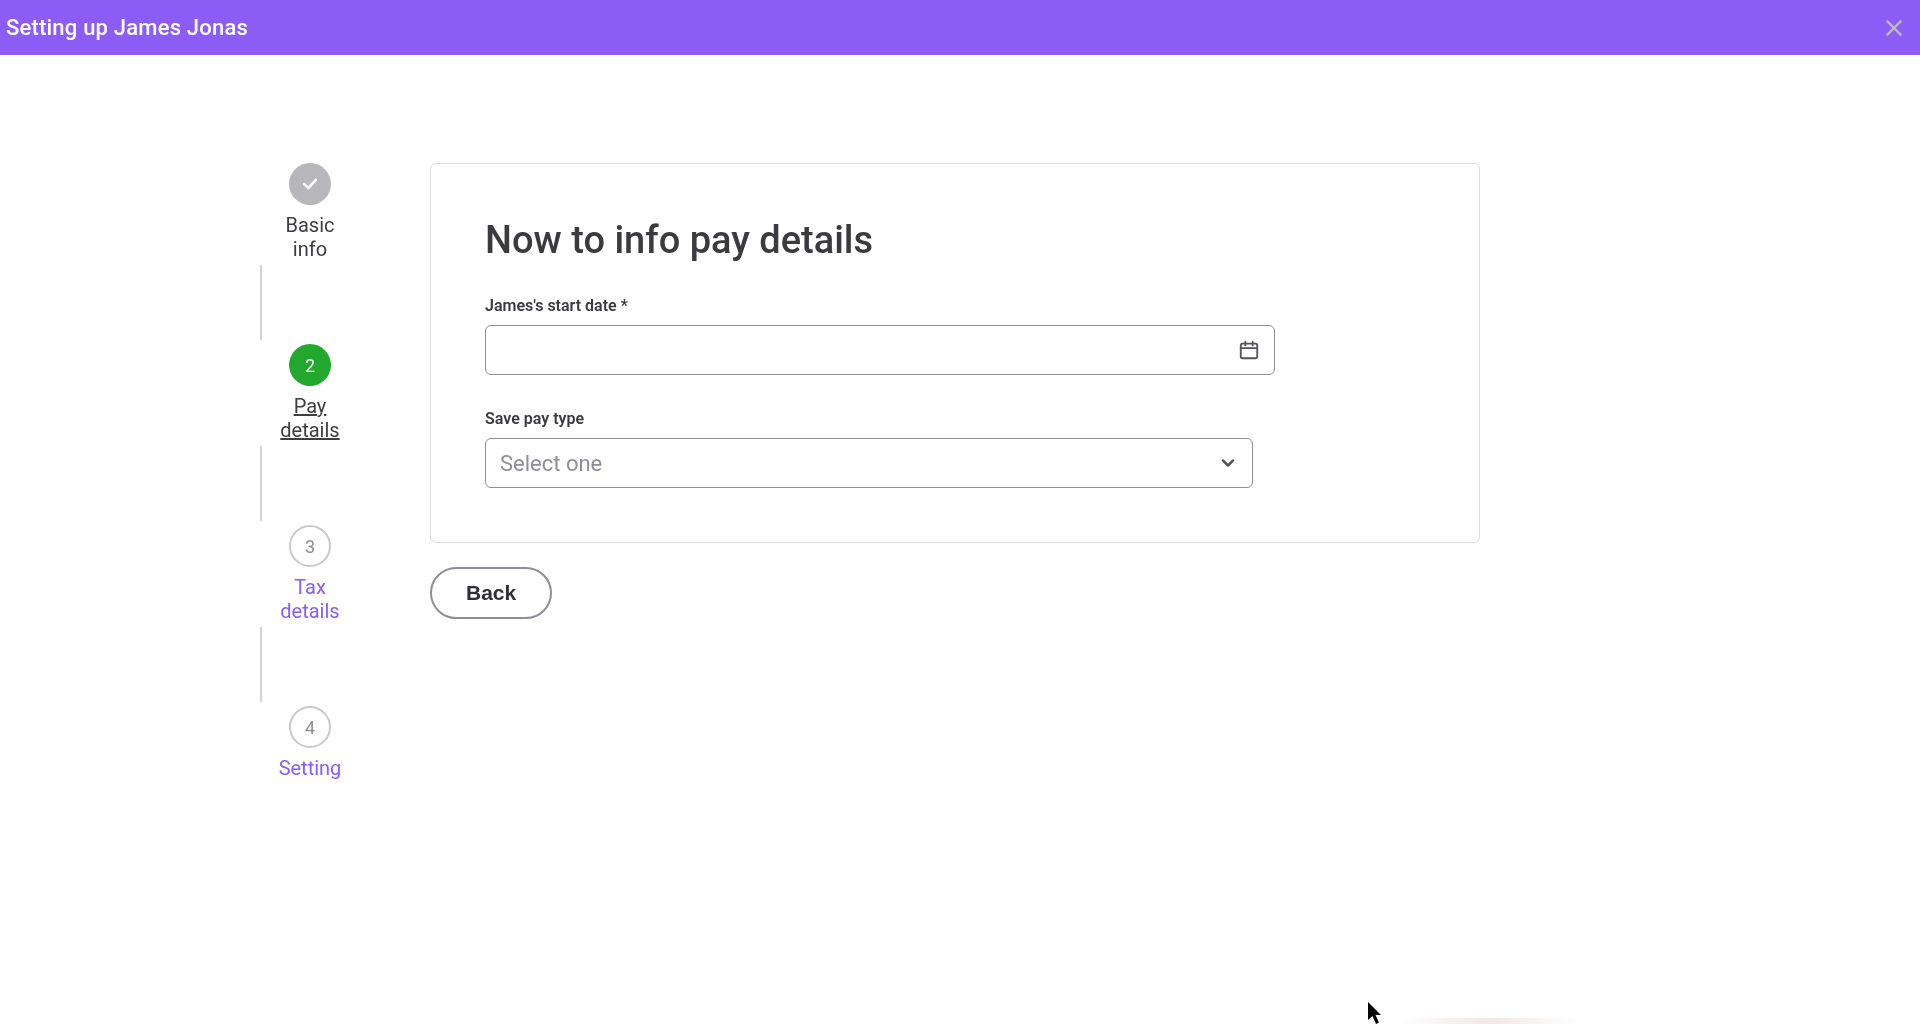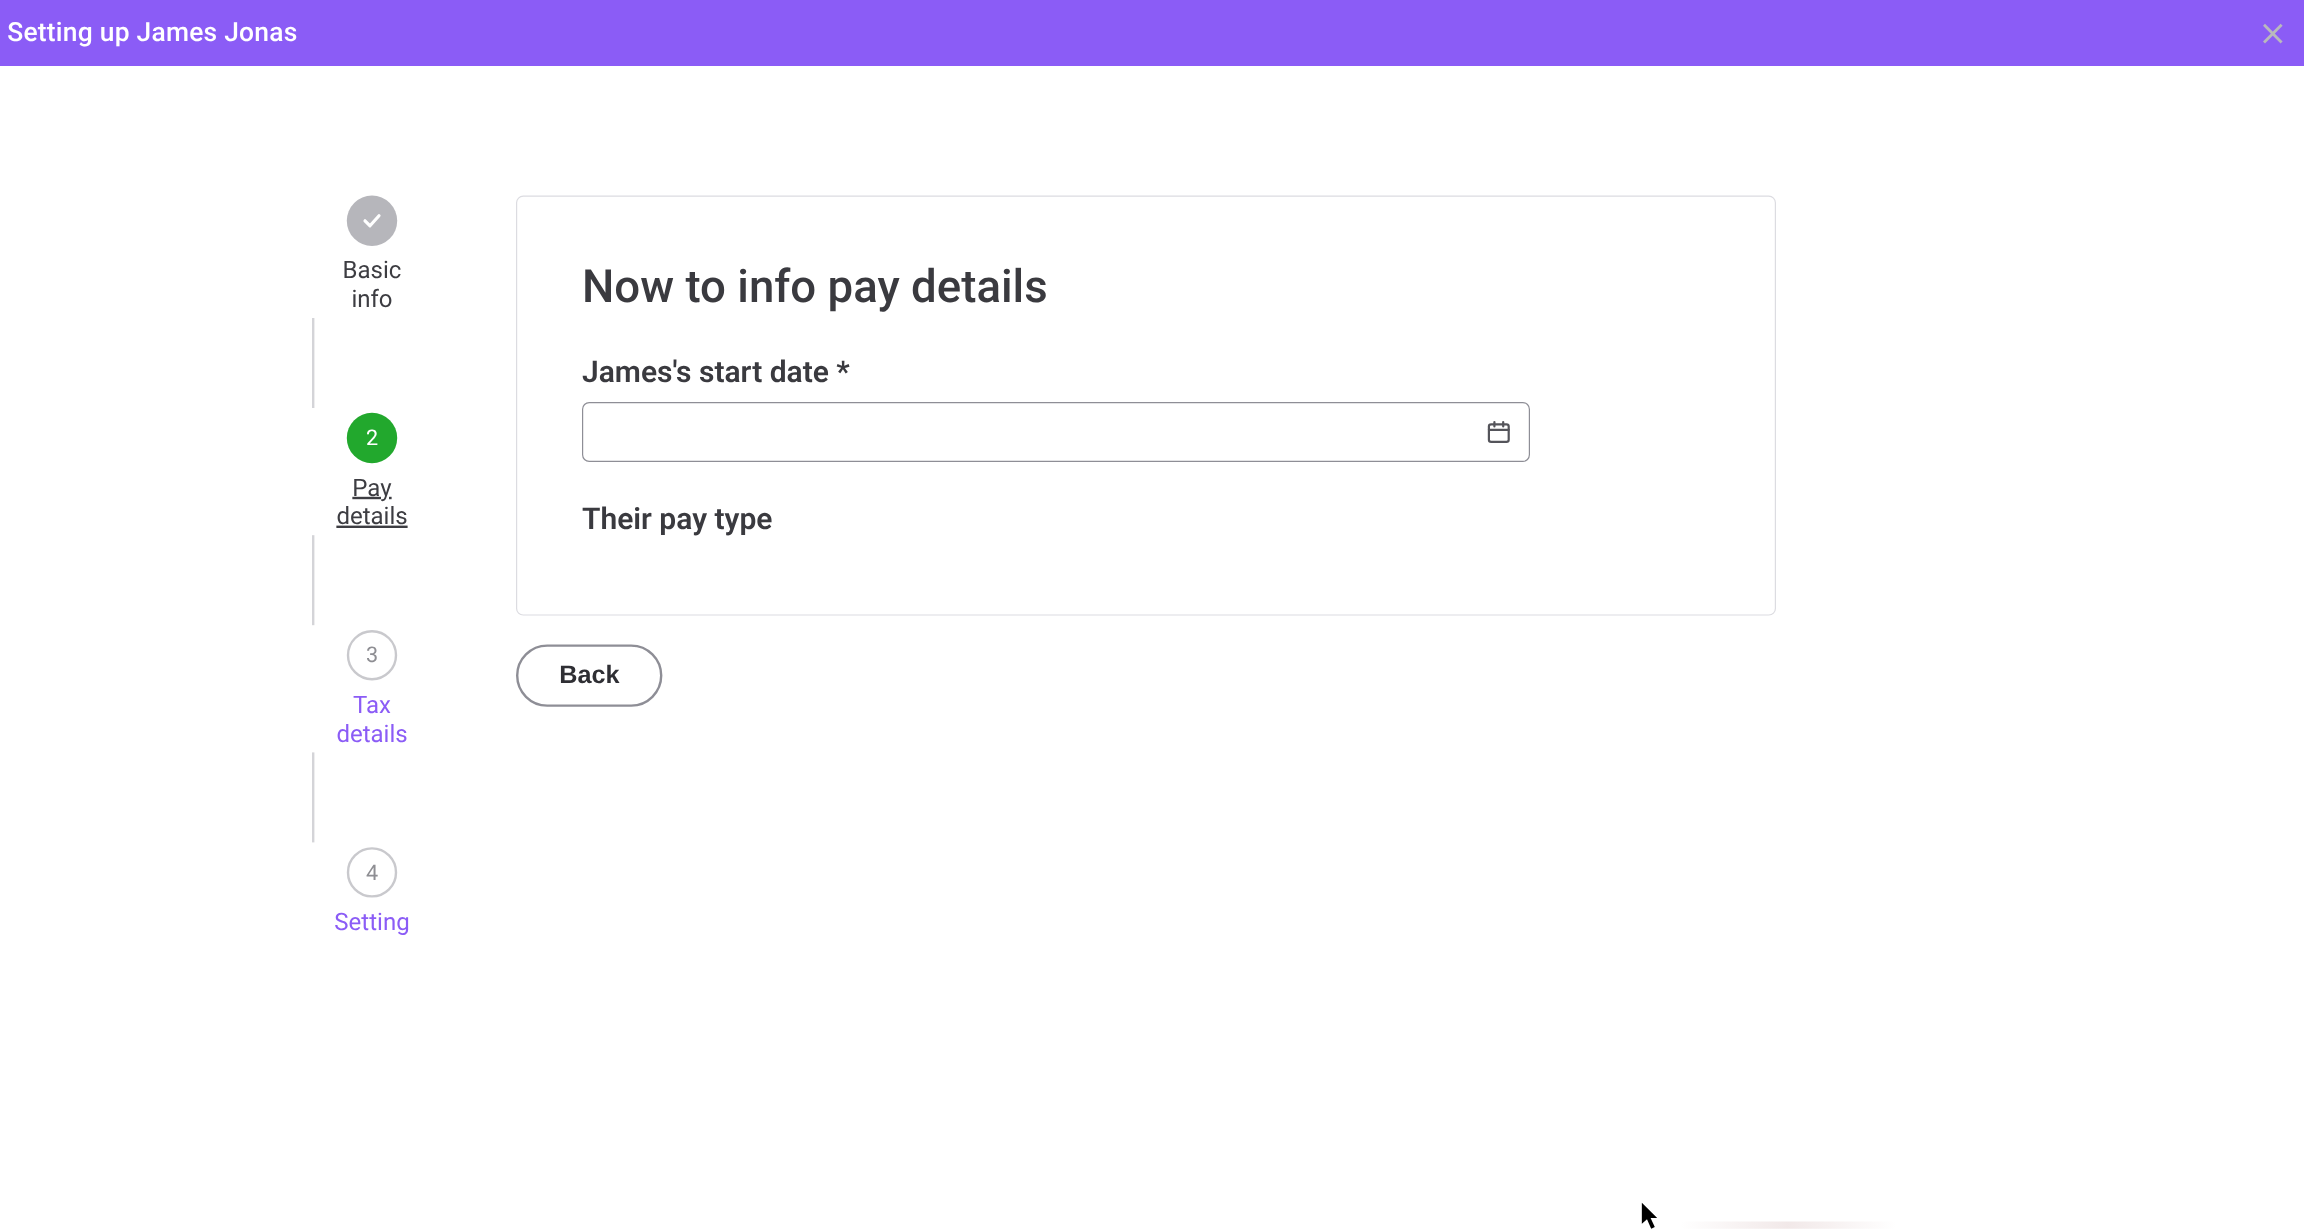--- a/index.html
+++ b/index.html
@@ -46,21 +46,21 @@
 
   
   .main-area { margin-left: 90px; width: 1050px; }
   .card {
     width: 100%; border: 1px solid #dcdce1; border-radius: 6px;
     padding: 54px 54px 54px 54px; background: #fff;
   }
   .card-title { font-size: 38px; font-weight: 500; color: #3a3a3f; margin-bottom: 34px; }
   .field { margin-bottom: 34px; }
   .field:last-child { margin-bottom: 0; }
-  .field-label { font-size: 25px; font-weight: 600; color: #3a3a3f; margin-bottom: 10px; display: block; }
+  .field-label { font-size: 16px; font-weight: 600; color: #3a3a3f; margin-bottom: 10px; display: block; }
 
   .input-date {
     position: relative; width: 790px; height: 50px;
     border: 1px solid #8e8e96; border-radius: 6px; background: #fff;
     display: flex; align-items: center; padding: 0 14px;
   }
   .input-date input {
     flex: 1; border: none; outline: none; font-size: 20px; background: transparent;
   }
   .calendar-icon { width: 22px; height: 22px; color: #54545a; }
@@ -165,21 +165,27 @@
           <svg class="calendar-icon" viewBox="0 0 24 24" fill="none" stroke="currentColor" stroke-width="2" stroke-linecap="round" stroke-linejoin="round">
             <rect x="3" y="5" width="18" height="16" rx="2"></rect>
             <line x1="3" y1="10" x2="21" y2="10"></line>
             <line x1="8" y1="3" x2="8" y2="7"></line>
             <line x1="16" y1="3" x2="16" y2="7"></line>
           </svg>
         </div>
       </div>
 
       <div class="field">
-        <label class="field-label">Their pay type</label>
+        <label class="field-label">Save pay type</label>
+        <div class="select-wrap">
+          <span class="select-placeholder">Select one</span>
+          <svg class="chevron-icon" viewBox="0 0 24 24" fill="none" stroke="currentColor" stroke-width="3" stroke-linecap="round" stroke-linejoin="round">
+            <polyline points="6 9 12 15 18 9"></polyline>
+          </svg>
+        </div>
       </div>
     </div>
 
     <div class="button-row">
       <button class="btn btn-secondary">Back</button>
     </div>
   </div>
 
 </div>
 

